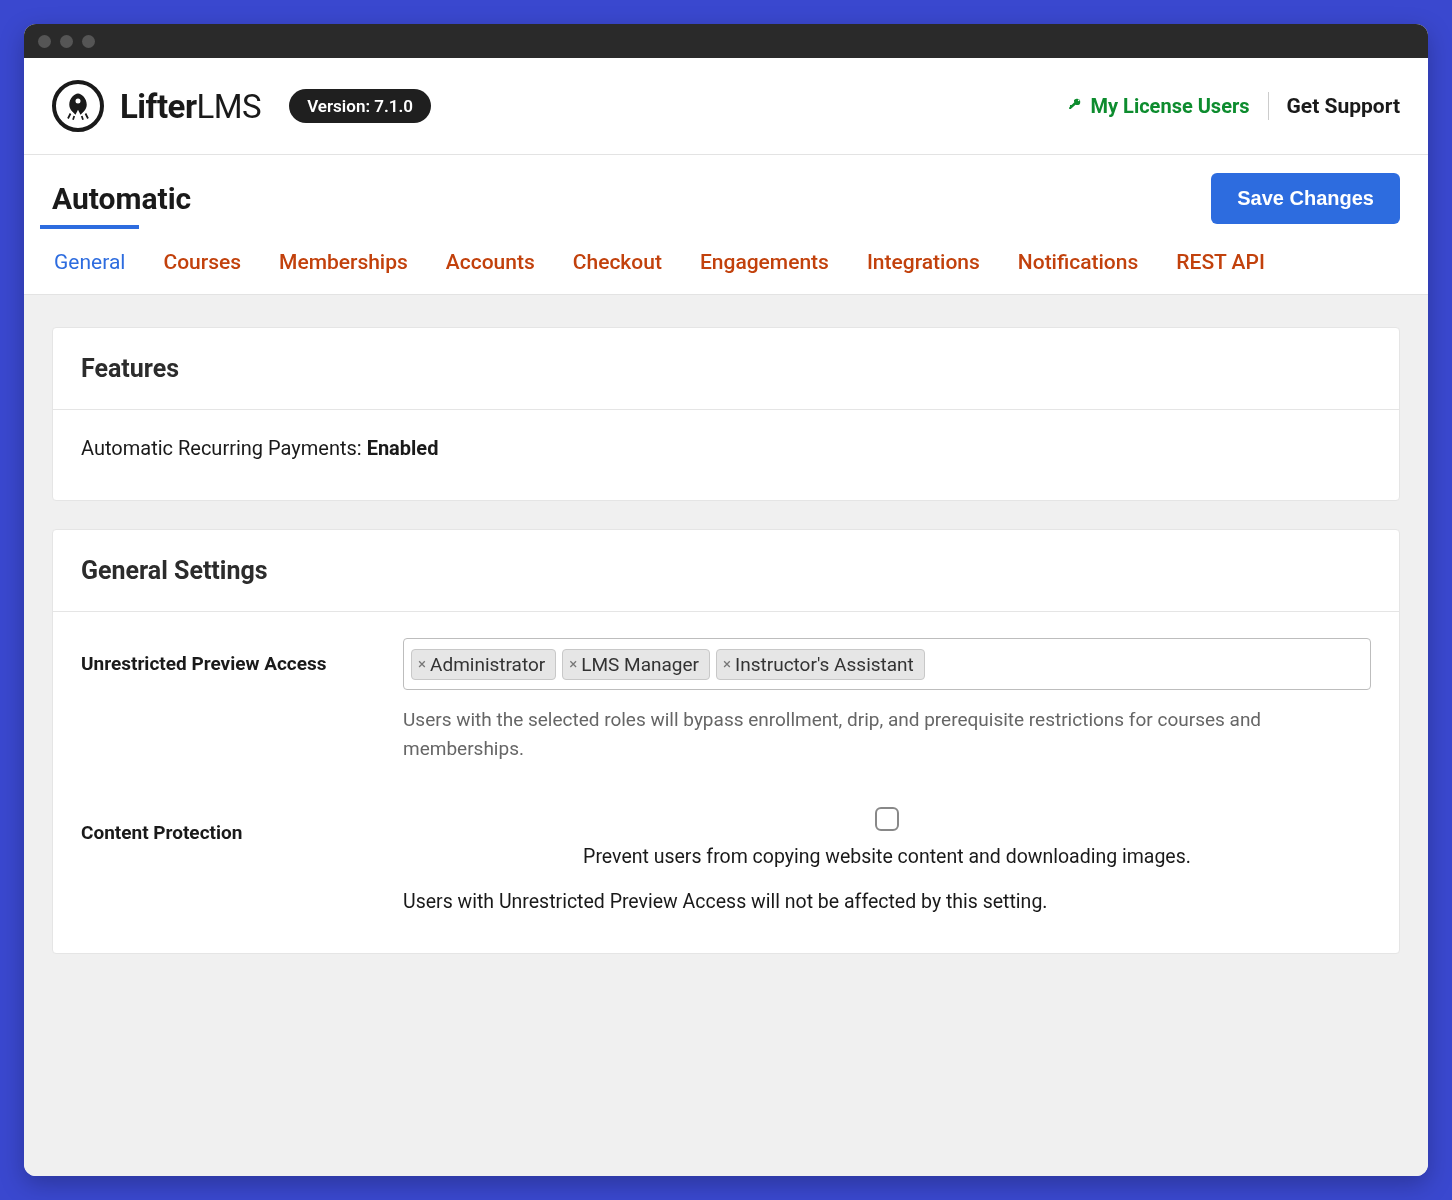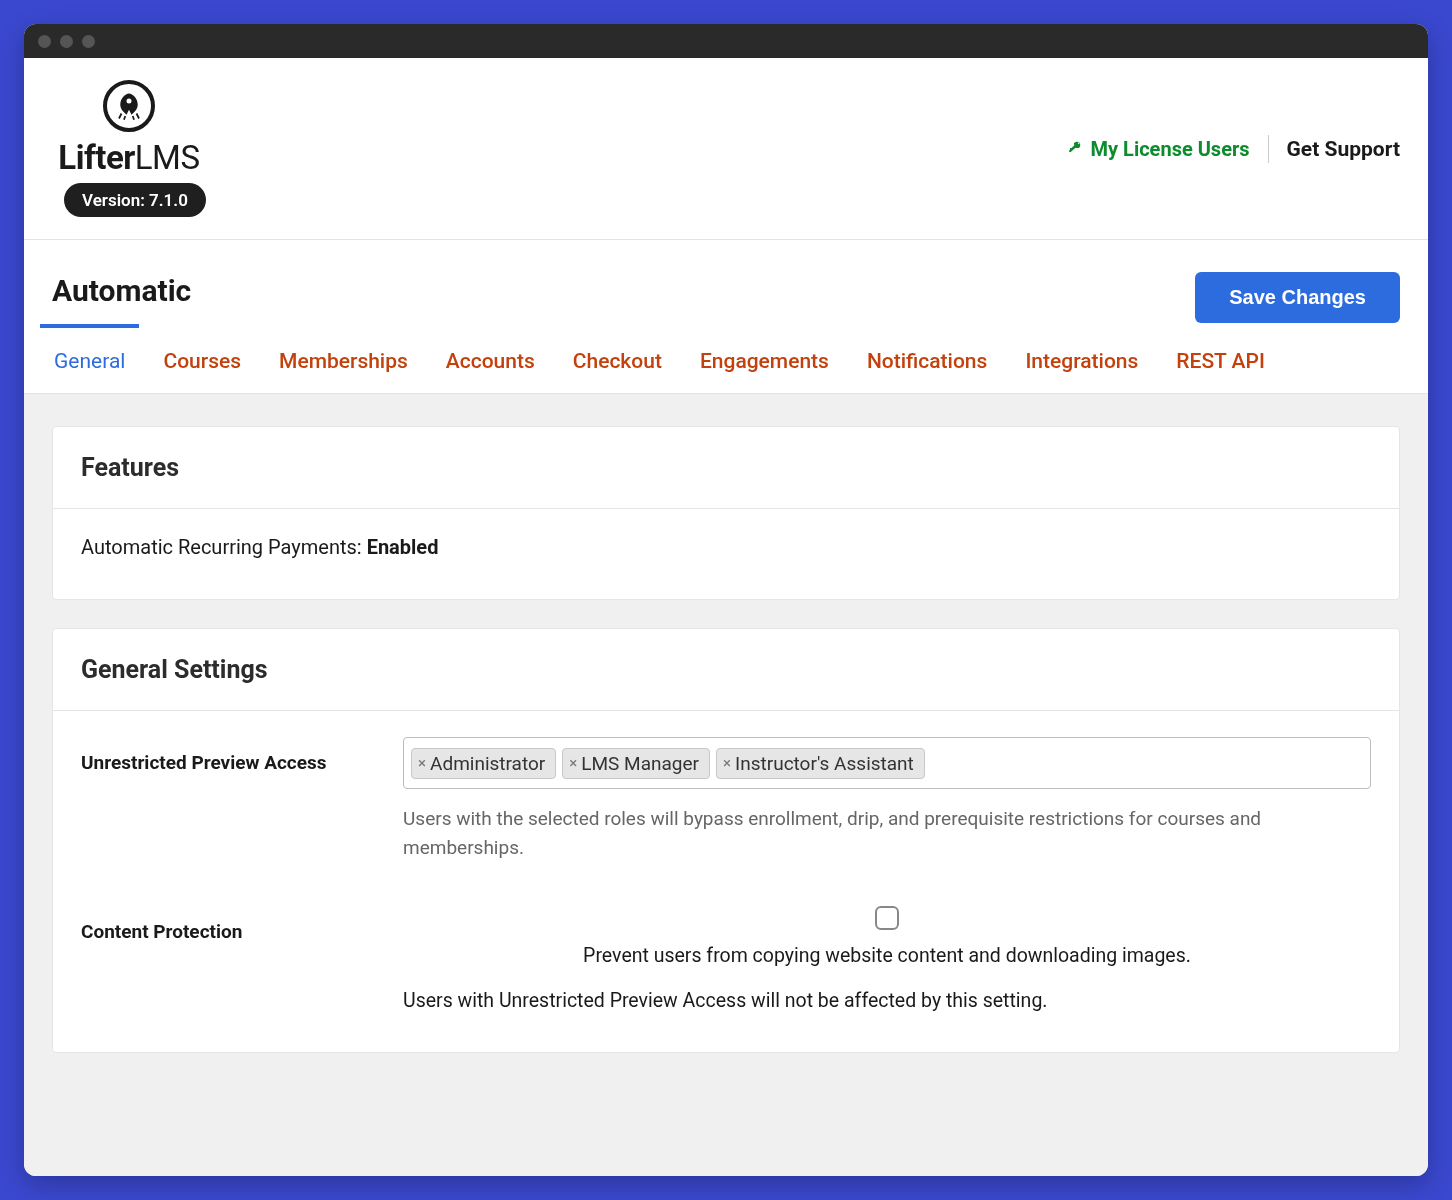--- a/index.html
+++ b/index.html
@@ -35,22 +35,21 @@
     }
     .header {
       display: flex;
       align-items: center;
       padding: 22px 28px;
       border-bottom: 1px solid #e3e3e3;
     }
     .logo-wrap {
       display: flex;
       align-items: center;
-      gap: 6px;
-      flex-direction: column;
+      gap: 16px;
     }
     .logo-icon {
       width: 52px;
       height: 52px;
       border-radius: 50%;
       border: 4px solid #1a1a1a;
       display: flex;
       align-items: center;
       justify-content: center;
       position: relative;
@@ -103,24 +102,23 @@
       font-weight: 700;
       color: #1a1a1a;
     }
     .save-btn {
       margin-left: auto;
       background: #2d6cdf;
       color: #fff;
       border: none;
       font-size: 20px;
       font-weight: 700;
-      padding: 14px 34px;
+      padding: 14px 26px;
       border-radius: 6px;
       cursor: pointer;
-      margin-top: 14px;
     }
     .tabs {
       display: flex;
       gap: 34px;
       padding: 0 28px;
       border-bottom: 1px solid #e3e3e3;
       margin-top: 6px;
     }
     .tab {
       font-size: 21px;
@@ -284,22 +282,22 @@
     <button class="save-btn">Save Changes</button>
   </div>
 
   <div class="tabs">
     <div class="tab active">General</div>
     <div class="tab">Courses</div>
     <div class="tab">Memberships</div>
     <div class="tab">Accounts</div>
     <div class="tab">Checkout</div>
     <div class="tab">Engagements</div>
+    <div class="tab">Integrations</div>
     <div class="tab">Notifications</div>
-    <div class="tab">Integrations</div>
     <div class="tab">REST API</div>
   </div>
 
   <div class="content">
 
     <div class="card">
       <div class="card-head">
         <div class="card-title">Features</div>
       </div>
       <div class="card-body">

